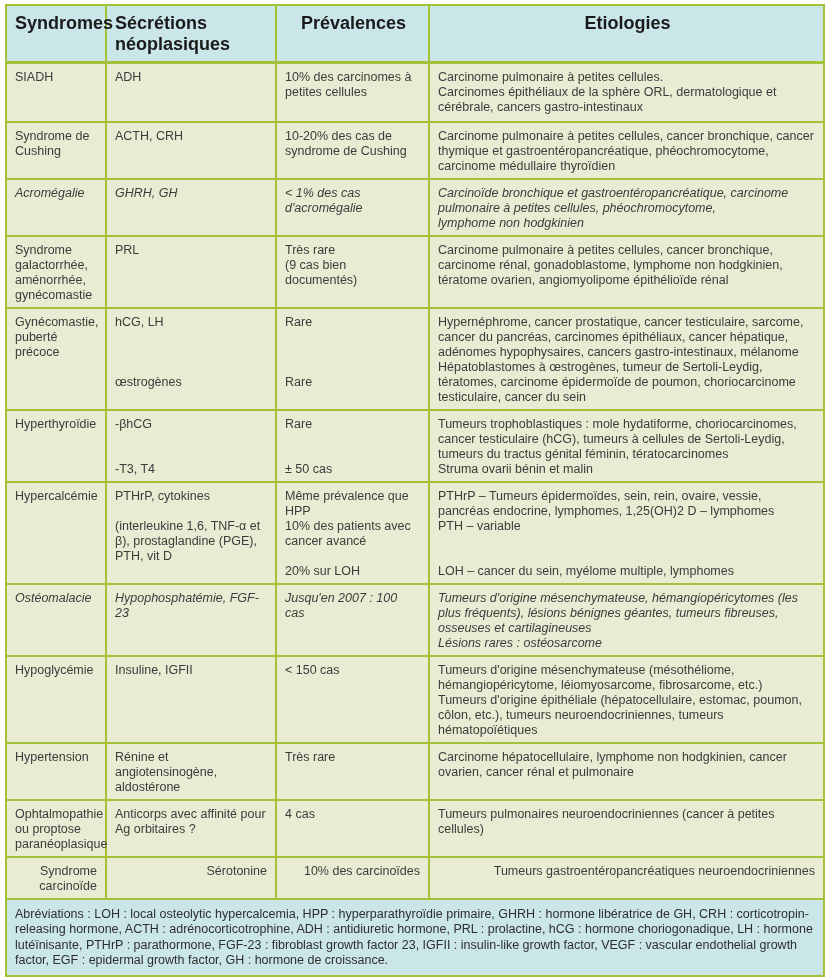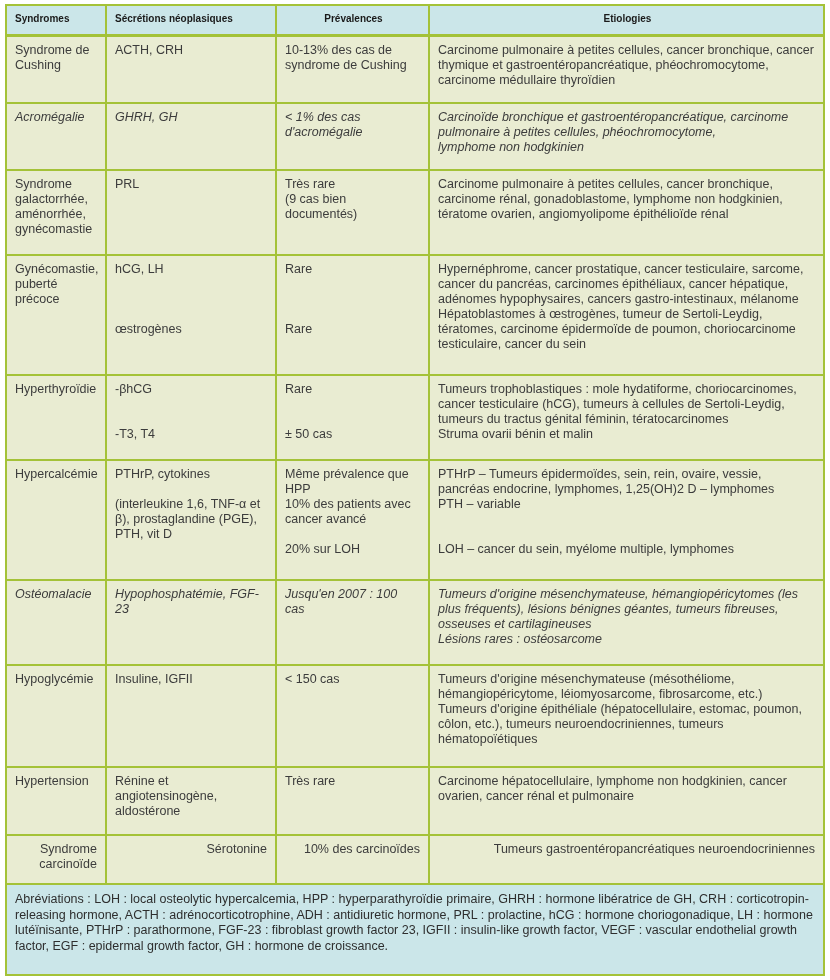--- a/index.html
+++ b/index.html
@@ -27,21 +27,21 @@
   col.c3 { width: 153px; }
   col.c4 { width: auto; }
   th, td {
     border: 2px solid #a4c238;
     vertical-align: top;
     box-sizing: border-box;
   }
   th {
     background: #cbe6e9;
     color: #1a1a1a;
-    font-size: 10px;
+    font-size: 18px;
     font-weight: bold;
     padding: 7px 6px 6px 8px;
     text-align: left;
   }
   th.center { text-align: center; }
   td {
     background: #e9ecd2;
     color: #3c3c3c;
     font-size: 12.5px;
     line-height: 15px;
@@ -86,24 +86,31 @@
     </colgroup>
     <thead>
       <tr>
         <th>Syndromes</th>
         <th>Sécrétions néoplasiques</th>
         <th class="center">Prévalences</th>
         <th class="center">Etiologies</th>
       </tr>
     </thead>
     <tbody>
+      <tr class="r1">
+        <td>SIADH</td>
+        <td>ADH</td>
+        <td>10% des carcinomes à petites cellules</td>
+        <td>Carcinome pulmonaire à petites cellules.
+Carcinomes épithéliaux de la sphère ORL, dermatologique et cérébrale, cancers gastro-intestinaux</td>
+      </tr>
       <tr class="r2">
         <td>Syndrome de Cushing</td>
         <td>ACTH, CRH</td>
-        <td>10-13% des cas de syndrome de Cushing</td>
+        <td>10-20% des cas de syndrome de Cushing</td>
         <td>Carcinome pulmonaire à petites cellules, cancer bronchique, cancer thymique et gastroentéropancréatique, phéochromocytome, carcinome médullaire thyroïdien</td>
       </tr>
       <tr class="r3">
         <td>Acromégalie</td>
         <td>GHRH, GH</td>
         <td>&lt; 1% des cas d'acromégalie</td>
         <td>Carcinoïde bronchique et gastroentéropancréatique, carcinome pulmonaire à petites cellules, phéochromocytome,
 lymphome non hodgkinien</td>
       </tr>
       <tr class="r4">
@@ -169,20 +176,26 @@
         <td>&lt; 150 cas</td>
         <td>Tumeurs d'origine mésenchymateuse (mésothéliome, hémangiopéricytome, léiomyosarcome, fibrosarcome, etc.)
 Tumeurs d'origine épithéliale (hépatocellulaire, estomac, poumon, côlon, etc.), tumeurs neuroendocriniennes, tumeurs hématopoïétiques</td>
       </tr>
       <tr class="r11">
         <td>Hypertension</td>
         <td>Rénine et angiotensinogène, aldostérone</td>
         <td>Très rare</td>
         <td>Carcinome hépatocellulaire, lymphome non hodgkinien, cancer ovarien, cancer rénal et pulmonaire</td>
       </tr>
+      <tr class="r12">
+        <td>Ophtalmopathie ou proptose paranéoplasique</td>
+        <td>Anticorps avec affinité pour Ag orbitaires ?</td>
+        <td>4 cas</td>
+        <td>Tumeurs pulmonaires neuroendocriniennes (cancer à petites cellules)</td>
+      </tr>
       <tr class="r13">
         <td>Syndrome carcinoïde</td>
         <td>Sérotonine</td>
         <td>10% des carcinoïdes</td>
         <td>Tumeurs gastroentéropancréatiques neuroendocriniennes</td>
       </tr>
       <tr class="footnote-row">
         <td class="footnote" colspan="4">Abréviations : LOH : local osteolytic hypercalcemia, HPP : hyperparathyroïdie primaire, GHRH : hormone libératrice de GH, CRH : corticotropin-releasing hormone, ACTH : adrénocorticotrophine, ADH : antidiuretic hormone, PRL : prolactine, hCG : hormone choriogonadique, LH : hormone lutéïnisante, PTHrP : parathormone, FGF-23 : fibroblast growth factor 23, IGFII : insulin-like growth factor, VEGF : vascular endothelial growth factor, EGF : epidermal growth factor, GH : hormone de croissance.</td>
       </tr>
     </tbody>

